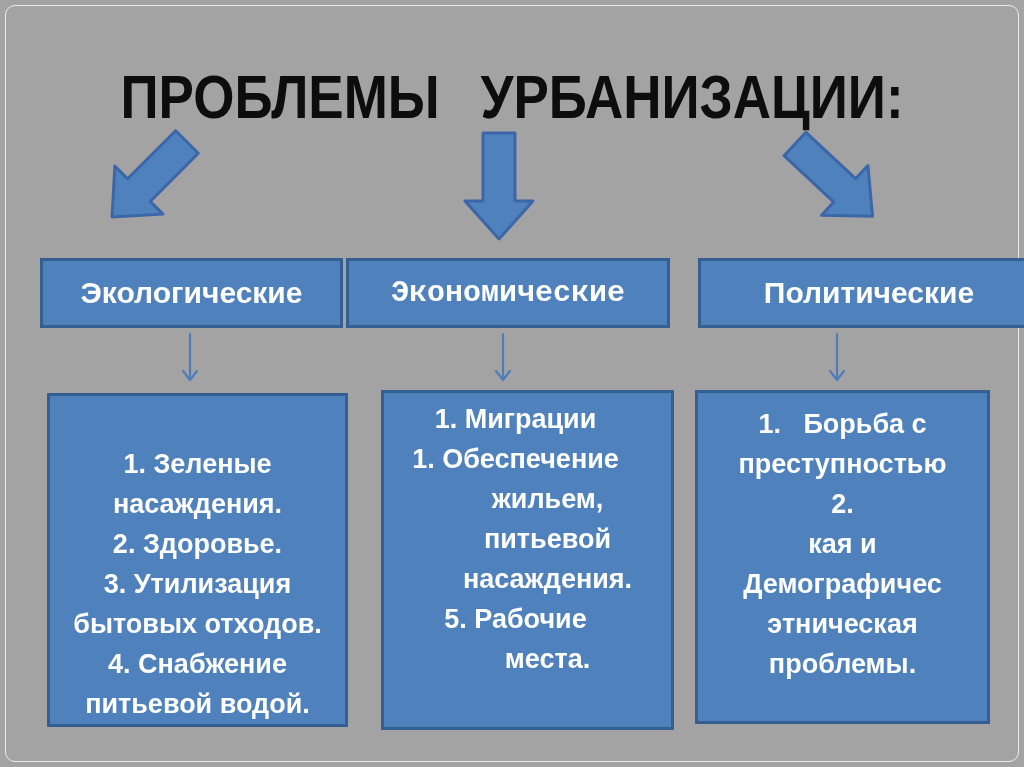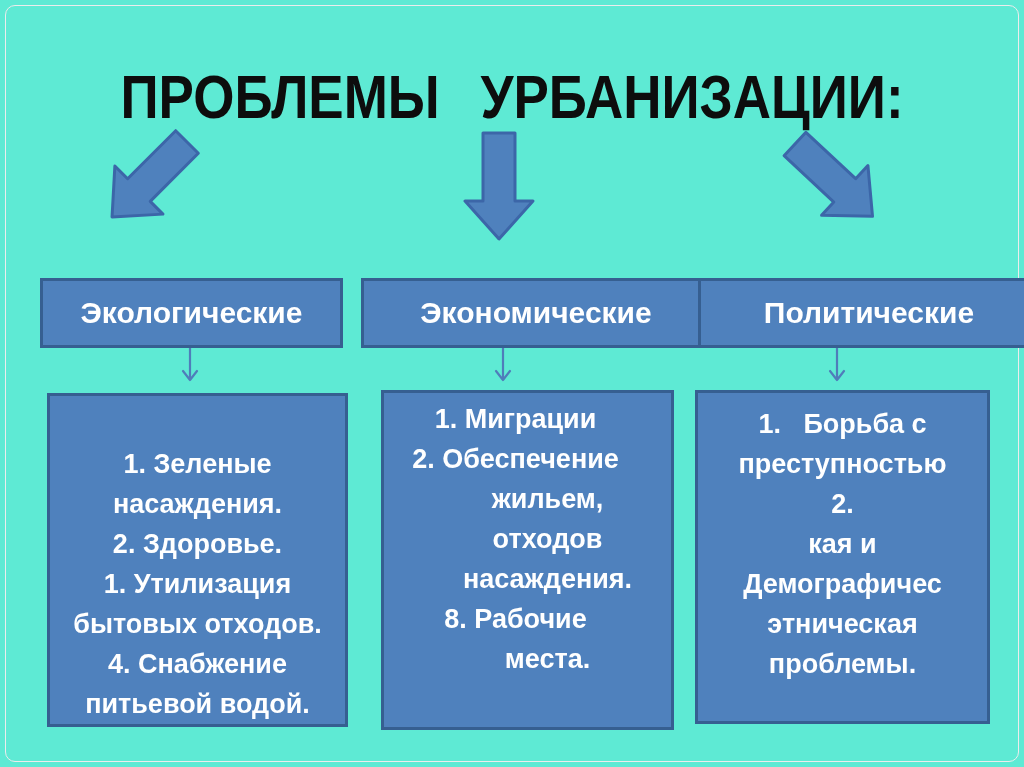--- a/index.html
+++ b/index.html
@@ -1,17 +1,17 @@
 <!DOCTYPE html>
 <html style="--box-fill: #4f81bd; --box-border: #365f91; --arrow-fill: #4f81bd; --arrow-stroke: #3c66a8; --connector: #4f7dba; --text-on-blue: #ffffff; --title-color: #0d0d0d; --background: #ffffff;"><head>
 <meta charset="utf-8">
 <style>
   html,body{margin:0;padding:0;background:#fff;}
   .page{
-    position:relative;width:1024px;height:767px;background:#5eead4;
+    position:relative;width:1024px;height:767px;background:#a3a3a3;
     font-family:"Liberation Sans",sans-serif;overflow:hidden;
   }
   .edge-frame{
     position:absolute;inset:5px;border:1px solid #ececec;border-radius:10px;
     pointer-events:none;
   }
   .title{
     position:absolute;top:62px;left:0;width:100%;margin:0;
     text-align:center;font-size:53px;font-weight:bold;
     color:var(--title-color,#0d0d0d);
@@ -26,24 +26,24 @@
     stroke-width:3;stroke-linejoin:round;
   }
   .conn{
     fill:none;stroke:var(--connector,#4f7dba);
     stroke-width:2.2;stroke-linecap:round;stroke-linejoin:round;
   }
   .header-box{
     position:absolute;top:258px;height:70px;box-sizing:border-box;
     background:var(--box-fill,#4f81bd);border:3px solid var(--box-border,#365f91);
     color:var(--text-on-blue,#fff);font-weight:bold;font-size:30px;
-    display:flex;align-items:center;justify-content:center;margin-top:20px;
+    display:flex;align-items:center;justify-content:center;
   }
   .hb1{left:40px;width:303px;}
-  .hb2{left:361px;width:350px;}
+  .hb2{left:346px;width:324px;font-family:Liberation Mono, monospace;}
   .hb3{left:698px;width:342px;}
   .content-box{
     position:absolute;box-sizing:border-box;
     background:var(--box-fill,#4f81bd);border:3px solid var(--box-border,#365f91);
     color:var(--text-on-blue,#fff);font-weight:bold;font-size:27px;
     line-height:40px;text-align:center;
   }
   .cb1{left:47px;top:393px;width:301px;height:334px;display:flex;align-items:flex-end;justify-content:center;}
   .cb2{left:373px;top:390px;width:293px;height:340px;padding-top:6px;margin-left:8px;}
   .cb3{left:695px;top:390px;width:295px;height:334px;padding-top:11px;}
@@ -86,34 +86,34 @@
   </div>
   <div class="header-box hb3">
     <span>Политические</span>
   </div>
 
   <div class="content-box cb1">
     <div class="lines">
         <div class="numbered">1. Зеленые</div>
         <div>насаждения.</div>
         <div class="numbered">2. Здоровье.</div>
-        <div class="numbered">1. Утилизация</div>
+        <div class="numbered">3. Утилизация</div>
         <div>бытовых отходов.</div>
         <div class="numbered">4. Снабжение</div>
         <div>питьевой водой.</div>
       </div>
   </div>
   <div class="content-box cb2">
     <div class="lines">
         <div class="numbered">1. Миграции</div>
-        <div class="numbered">2. Обеспечение</div>
+        <div class="numbered">1. Обеспечение</div>
         <div>жильем,</div>
-        <div>отходов</div>
+        <div>питьевой</div>
         <div>насаждения.</div>
-        <div class="numbered">8. Рабочие</div>
+        <div class="numbered">5. Рабочие</div>
         <div>места.</div>
       </div>
   </div>
   <div class="content-box cb3">
     <div class="lines">
         <div class="numbered">1.   Борьба с</div>
         <div>преступностью</div>
         <div class="numbered">2.</div>
         <div>кая и</div>
         <div>Демографичес</div>

